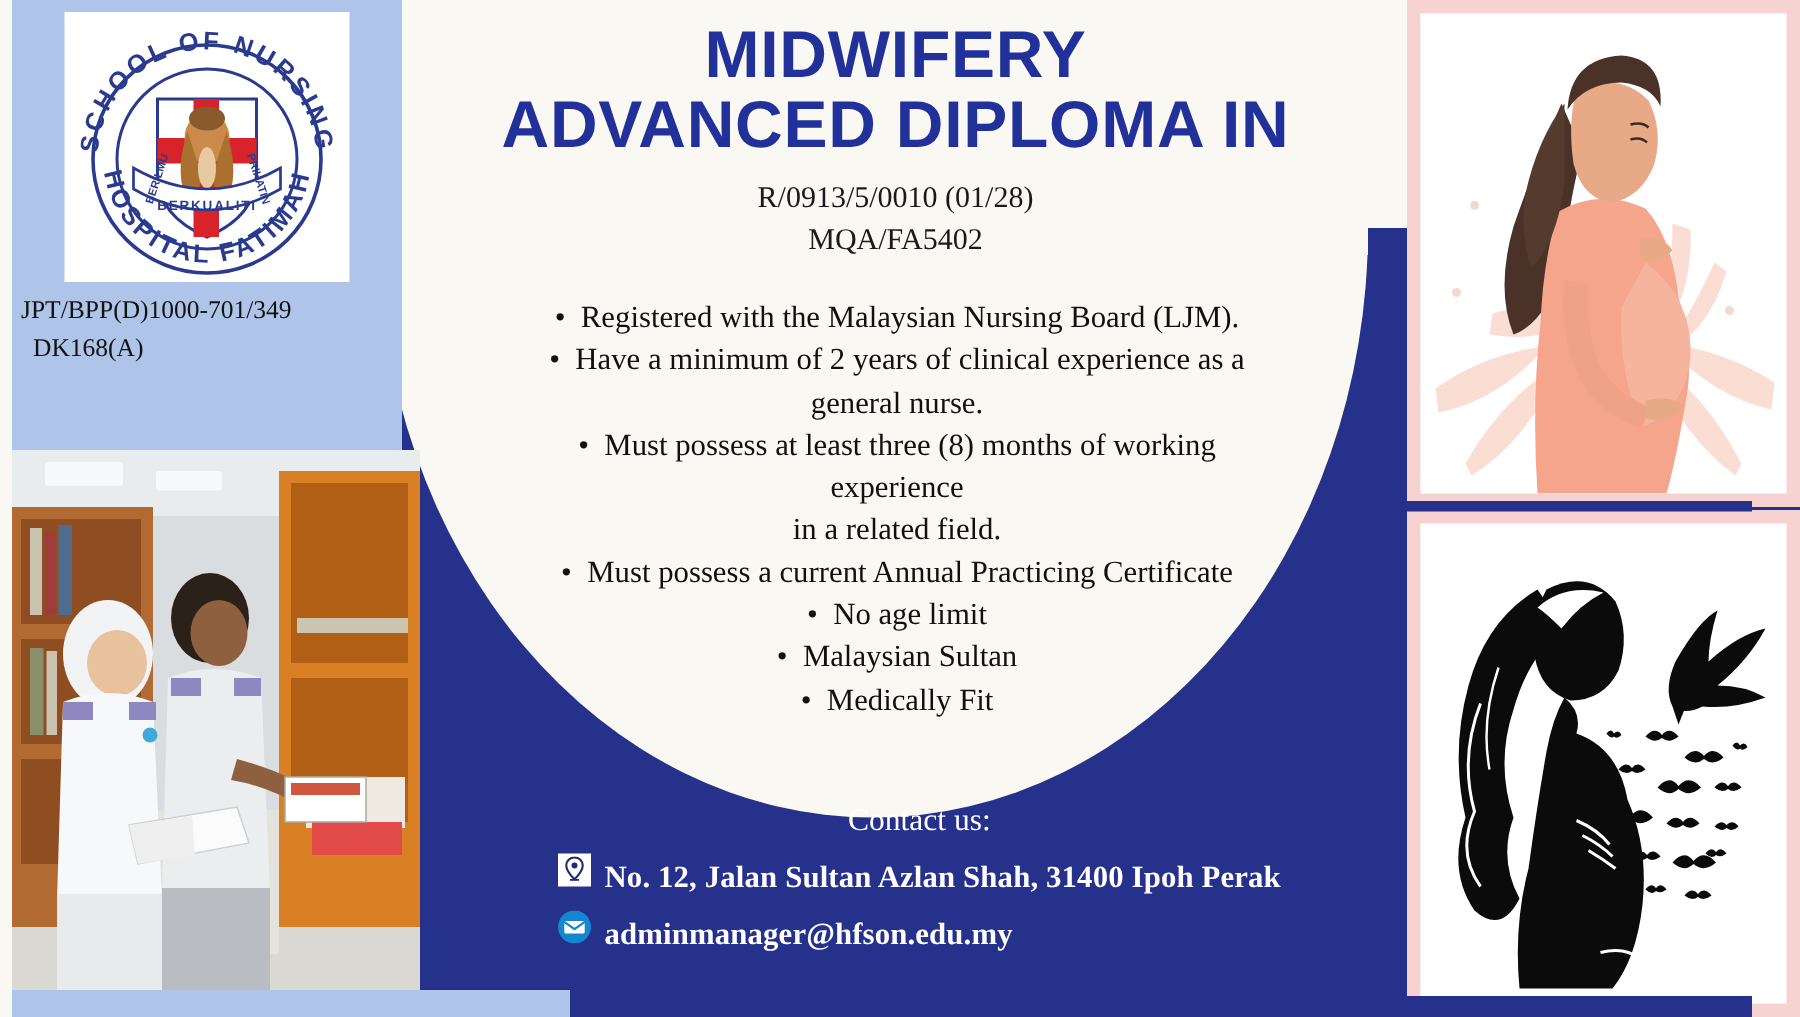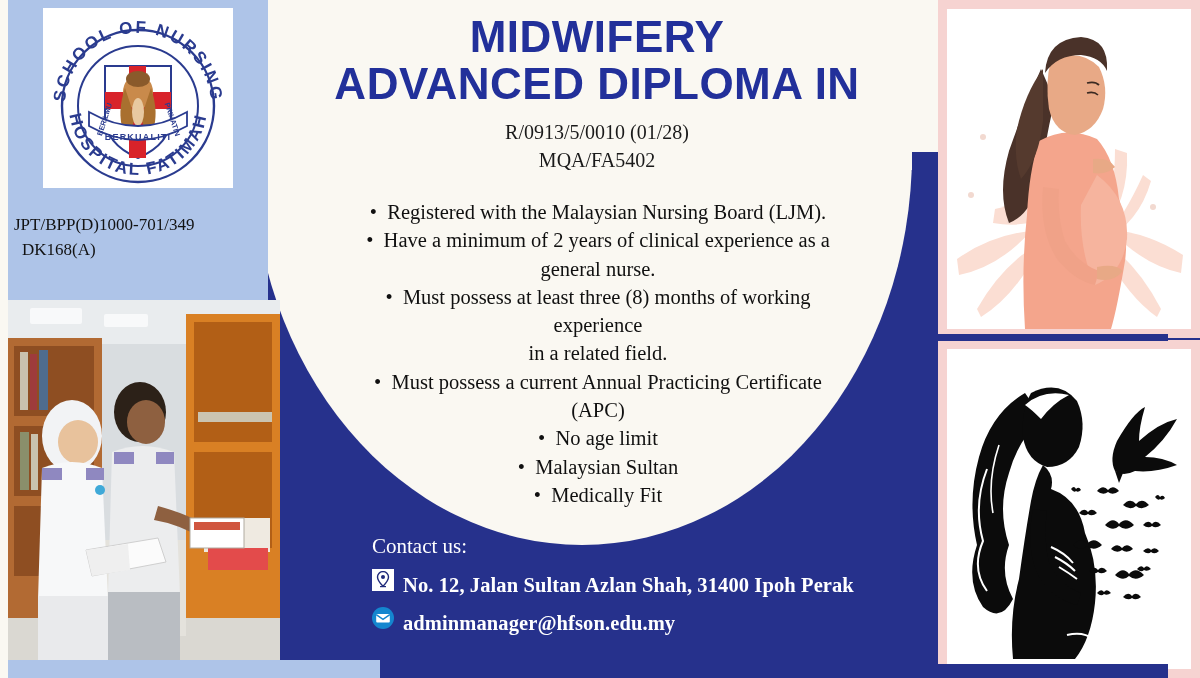--- a/index.html
+++ b/index.html
@@ -52,21 +52,20 @@
     position:absolute;left:8px;top:660px;width:372px;height:18px;background:#AEC4E8;
   }
   .logo-box{
     position:absolute;left:43px;top:8px;width:190px;height:180px;
     background:#FFFFFF;
   }
   .reg-text{
     position:absolute;left:14px;top:195px;width:250px;
     color:#121212;font-size:17px;line-height:1.45;
     font-family:"Liberation Serif", serif;
-    margin-top:18px;
   }
   .reg-text div{white-space:nowrap;}
   .reg-line-2{padding-left:8px;}
 
   
   .crest{position:absolute;left:0;top:0;width:190px;height:180px;}
 
   
   .photo-nurses{
     position:absolute;left:8px;top:300px;width:272px;height:360px;
@@ -122,20 +121,21 @@
     font-size:20.5px;line-height:1.38;
     font-family:"Liberation Serif", serif;
   }
   .criteria .ln{display:block;}
   .criteria .bullet::before{content:"\2022\00a0\00a0";}
 
   
   .contact{
     position:absolute;left:372px;top:534px;color:#FFFFFF;
     font-family:"Liberation Serif", serif;
+    text-align:center;
   }
   .contact-title{font-size:21px;margin-bottom:3px;color:#FFFFFF;}
   .contact-row{display:flex;align-items:center;margin-bottom:3px;}
   .contact-row .ico{
     width:22px;height:22px;margin-right:9px;flex:0 0 22px;
     display:flex;align-items:center;justify-content:center;
     background:#FFFFFF;
   }
   .contact-row .ico.circle{background:transparent;}
   .contact-row .txt{
@@ -258,21 +258,20 @@
   </div>
 
   <div class="criteria">
     <span class="ln bullet">Registered with the Malaysian Nursing Board (LJM).</span>
     <span class="ln bullet">Have a minimum of 2 years of clinical experience as a</span>
     <span class="ln">general nurse.</span>
     <span class="ln bullet">Must possess at least three (8) months of working</span>
     <span class="ln">experience</span>
     <span class="ln">in a related field.</span>
     <span class="ln bullet">Must possess a current Annual Practicing Certificate</span>
-    <span class="ln">(APC)</span>
     <span class="ln bullet">No age limit</span>
     <span class="ln bullet">Malaysian Sultan</span>
     <span class="ln bullet">Medically Fit</span>
   </div>
 
   <div class="contact">
     <div class="contact-title">Contact us:</div>
 
     <div class="contact-row">
       <span class="ico">

